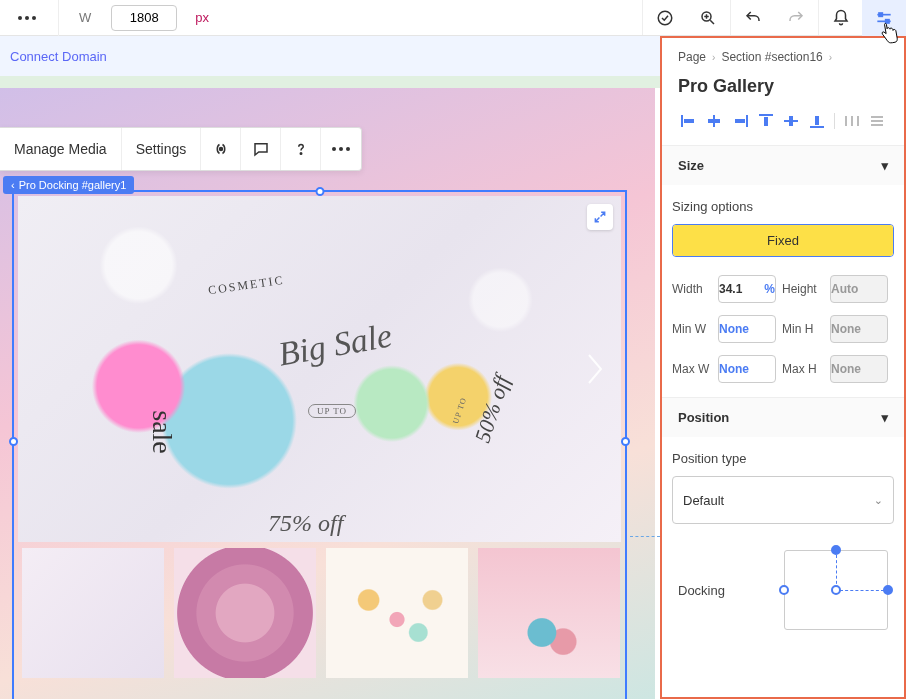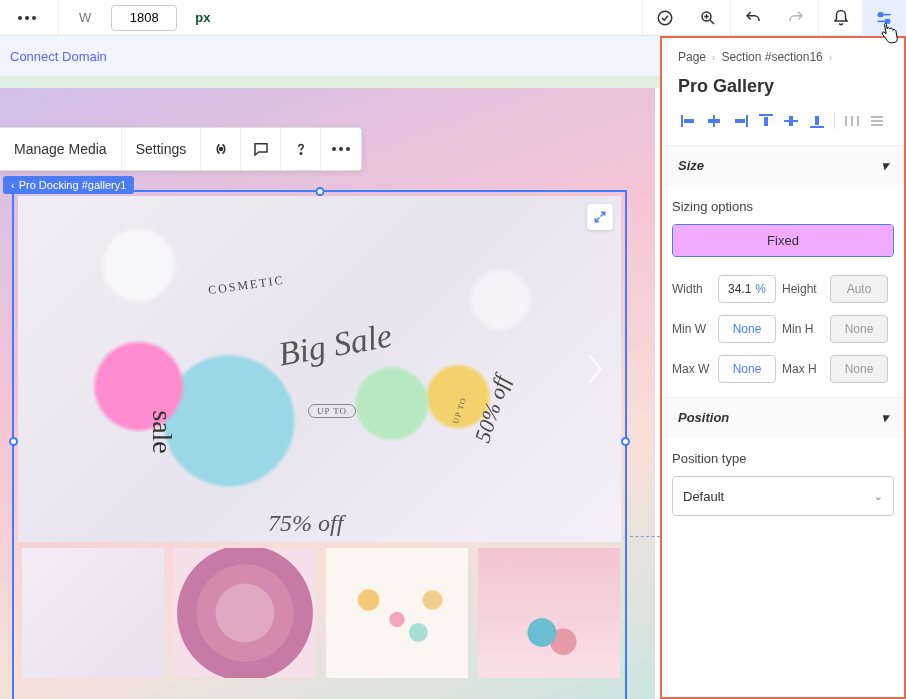--- a/index.html
+++ b/index.html
@@ -9,21 +9,21 @@
 .topbar { height: 36px; border-bottom: 1px solid #e5e5e5; display: flex; align-items: center; }
 .topbar-left { display: flex; align-items: center; gap: 12px; padding-left: 8px; }
 .topbar-right { margin-left: auto; display: flex; align-items: center; height: 100%; }
 .top-icon-group { display: flex; align-items: center; height: 100%; }
 .top-icon-group > div { width: 44px; height: 100%; display: flex; align-items: center; justify-content: center; border-left: 1px solid #eee; cursor: pointer; }
 .top-icon-group > div.nb { border-left: none; }
 .top-dots { display: flex; gap: 3px; padding: 8px 10px; cursor: pointer; }
 .dot { width: 4px; height: 4px; border-radius: 50%; background: #333; }
 .w-label { color: #777; padding: 0 8px; }
 .w-input { width: 66px; height: 26px; border: 1px solid #ccc; border-radius: 4px; text-align: center; font-size: 13px; }
-.px-label { color: #14532d; padding-left: 6px; font-weight: bold; }
+.px-label { color: #be185d; padding-left: 6px; }
 
 
 .connectbar { height: 40px; background: #f0f5ff; display: flex; align-items: center; padding-left: 10px; }
 .connectbar span { color: #5a67f6; font-weight: 500; cursor: pointer; }
 
 
 .greenstrip { height: 12px; background: #e1f0e1; }
 
 
 .float-toolbar { position: absolute; top: 127px; left: 0; height: 44px; background: #fff; border: 1px solid #ddd; border-left: none; border-radius: 0 4px 4px 0; display: flex; align-items: center; box-shadow: 0 2px 6px rgba(0,0,0,.08); z-index: 10; }
@@ -76,37 +76,37 @@
 .panel { position: absolute; top: 36px; right: 0; width: 246px; bottom: 0; background: #fff; border: 2px solid #e96a4a; border-top-width: 2px; z-index: 20; overflow: hidden; }
 .panel-inner { height: 100%; overflow: auto; }
 .crumbs { padding: 12px 16px 6px; font-size: 12px; color: #555; display: flex; align-items: center; gap: 6px; }
 .crumbs .chev { color: #aaa; font-size: 10px; }
 .panel-title { padding: 6px 16px 14px; font-size: 18px; font-weight: 600; }
 .align-row { display: flex; gap: 4px; padding: 0 16px 14px; }
 .align-btn { width: 24px; height: 20px; display: flex; align-items: center; justify-content: center; cursor: pointer; color: #4b7cf3; }
 .align-btn.muted { color: #bbb; }
 .align-sep { width: 1px; background: #ddd; margin: 2px 2px; }
 
-.section-hdr { padding: 12px 16px; font-size: 13px; font-weight: 600; display: flex; align-items: center; justify-content: space-between; border-top: 1px solid #eee; background: #fafafa; cursor: pointer; font-style: italic; }
+.section-hdr { padding: 12px 16px; font-size: 13px; font-weight: 600; display: flex; align-items: center; justify-content: space-between; border-top: 1px solid #eee; background: #fafafa; cursor: pointer; }
 .section-body { padding: 14px 10px; }
 .sub-label { font-size: 13px; color: #444; margin-bottom: 10px; }
 
 .seg { display: flex; border: 1px solid #4b7cf3; border-radius: 4px; overflow: hidden; margin-bottom: 18px; }
 .seg-btn { flex: 1; text-align: center; padding: 8px 0; font-size: 13px; cursor: pointer; }
 .seg-btn.active { background: #dce8ff; color: #3a5fd6; }
-.seg-btn.inactive { background: #f0abfc; }
+.seg-btn.inactive { background: #fde047; }
 
 .field-grid { display: grid; grid-template-columns: 40px 58px 42px 58px; align-items: center; row-gap: 12px; column-gap: 6px; font-size: 12px; }
 .field-grid .lab { color: #555; }
-.mini-input { height: 28px; border: 1px solid #ccc; border-radius: 4px; display: flex; align-items: center; justify-content: center; font-size: 12px; background: #fff; }
+.mini-input { height: 28px; border: 1px solid #ccc; border-radius: 4px; display: flex; align-items: center; justify-content: space-between; font-size: 12px; background: #fff; font-weight: bold; }
 .mini-input.disabled { background: #f2f2f2; color: #999; }
 .mini-input .unit { color: #4b7cf3; margin-left: 4px; }
 .mini-input .none { color: #4b7cf3; }
 
-.select-box { border: 1px solid #ccc; border-radius: 4px; height: 40px; display: flex; align-items: center; padding: 0 10px; justify-content: space-between; cursor: pointer; font-size: 13px; margin-top: 10px; }
+.select-box { border: 1px solid #ccc; border-radius: 4px; height: 48px; display: flex; align-items: center; padding: 0 10px; justify-content: space-between; cursor: pointer; font-size: 13px; margin-top: 10px; }
 
 .dock-row { display: flex; align-items: center; justify-content: space-between; padding: 12px 16px 0; }
 .dock-widget { width: 104px; height: 80px; position: relative; border: 1px solid #ccc; border-radius: 3px; }
 .dw-dot { position: absolute; width: 10px; height: 10px; border: 2px solid #4b7cf3; background: #fff; border-radius: 50%; }
 .dw-filled { background: #4b7cf3; }
 .dw-dot.left { left: -6px; top: 50%; transform: translateY(-50%); }
 .dw-dot.right { right: -6px; top: 50%; transform: translateY(-50%); }
 .dw-dot.top { top: -6px; left: 50%; transform: translateX(-50%); }
 .dw-dot.center { top: 50%; left: 50%; transform: translate(-50%,-50%); }
 .dw-line-v { position: absolute; top: 4px; left: 50%; height: 34px; border-left: 1px dashed #4b7cf3; }
@@ -377,14 +377,25 @@
       <span>▾</span>
     </div>
     <div class="section-body">
       <div class="sub-label">Position type</div>
       <div class="select-box">
         <span>Default</span>
         <span style="color:#888;font-size:11px;">⌄</span>
       </div>
     </div>
 
+    <div class="dock-row">
+      <div class="sub-label" style="margin:0;">Docking</div>
+      <div class="dock-widget">
+        <div class="dw-line-v"></div>
+        <div class="dw-line-h"></div>
+        <div class="dw-dot dw-filled top"></div>
+        <div class="dw-dot left"></div>
+        <div class="dw-dot center"></div>
+        <div class="dw-dot dw-filled right"></div>
+      </div>
+    </div>
   </div>
 </div>
 
 </body></html>

